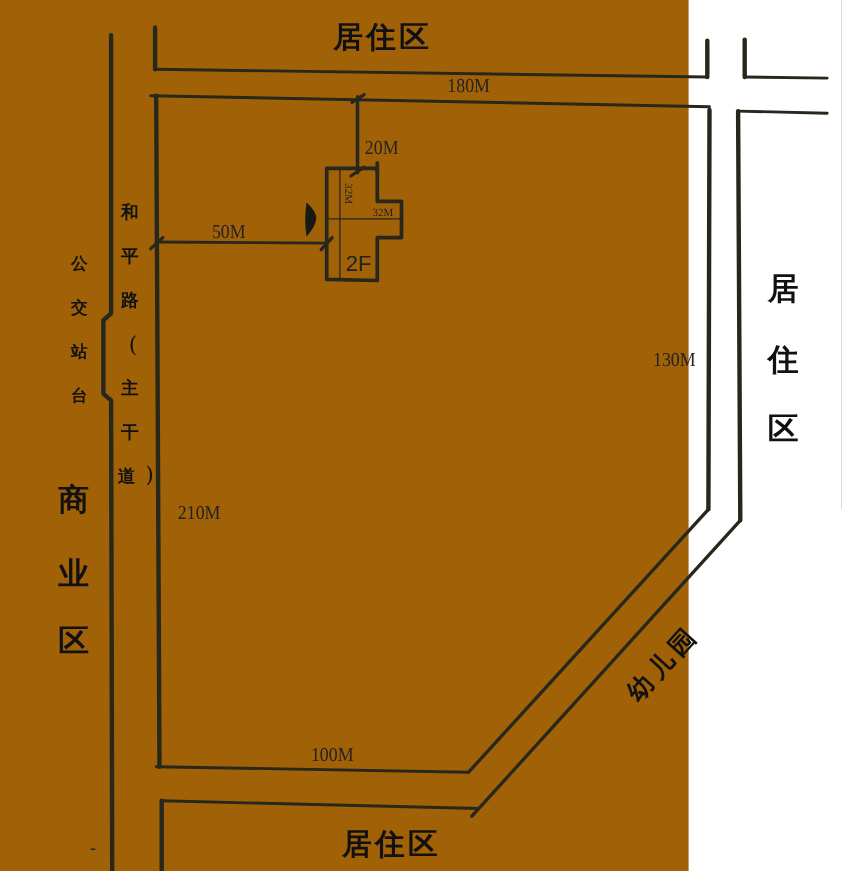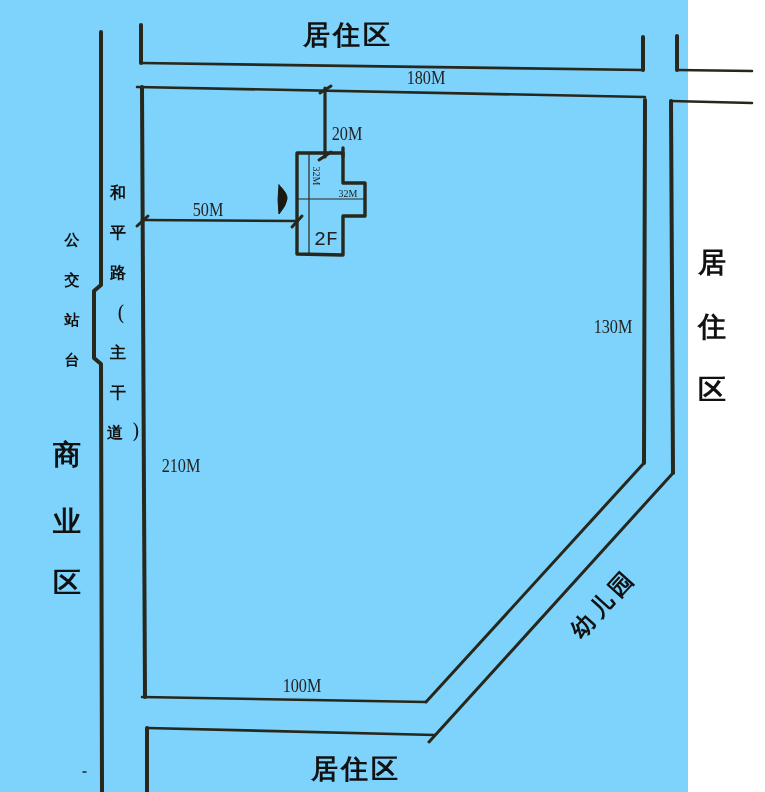--- a/index.html
+++ b/index.html
@@ -1,33 +1,33 @@
 <!DOCTYPE html>
 <html><head>
   <meta charset="utf-8">
   <style>
     html, body { margin: 0; padding: 0; background: #ffffff; }
     body { width: 765px; height: 792px; overflow: hidden; }
-    #canvas { position: relative; width: 688px; height: 792px; background: #7dd3fc; }
+    #canvas { position: relative; width: 626px; height: 792px; background: #a16207; }
     #lines { position: absolute; left: 0; top: 0; }
     .c {
       position: absolute;
       transform: translate(-50%, -50%);
       white-space: nowrap;
       color: #111111;
       font-family: "DejaVu Serif", "Liberation Serif", serif;
       line-height: 1;
     }
     .zone-lg { font-size: 27px; font-weight: bold; letter-spacing: 3px; }
     .zone-v { font-size: 28px; font-weight: bold; }
     .zone-sm { font-size: 15px; font-weight: bold; }
     .road { font-size: 16px; font-weight: bold; }
     .dim { font-family: "Liberation Serif", serif; font-size: 18px; color: #222222; transform: translate(-50%, -50%) scaleX(0.9); }
     .tiny { font-family: "Liberation Serif", serif; font-size: 10px; color: #222222; }
-    .floor { font-family: Liberation Mono, monospace; font-size: 20px; color: #222222; }
+    .floor { font-family: Liberation Sans, sans-serif; font-size: 20px; color: #222222; }
     .kg { font-size: 23px; font-weight: bold; letter-spacing: 5px; transform: translate(-50%, -50%) rotate(-48deg); }
     .vert-tiny { transform: translate(-50%, -50%) rotate(90deg); }
   </style>
 </head>
 <body>
 
 <div id="canvas">
 
   <svg id="lines" width="765" height="792" viewBox="0 0 765 792" fill="none" stroke="#27271c" stroke-linecap="round" stroke-linejoin="round">
 

